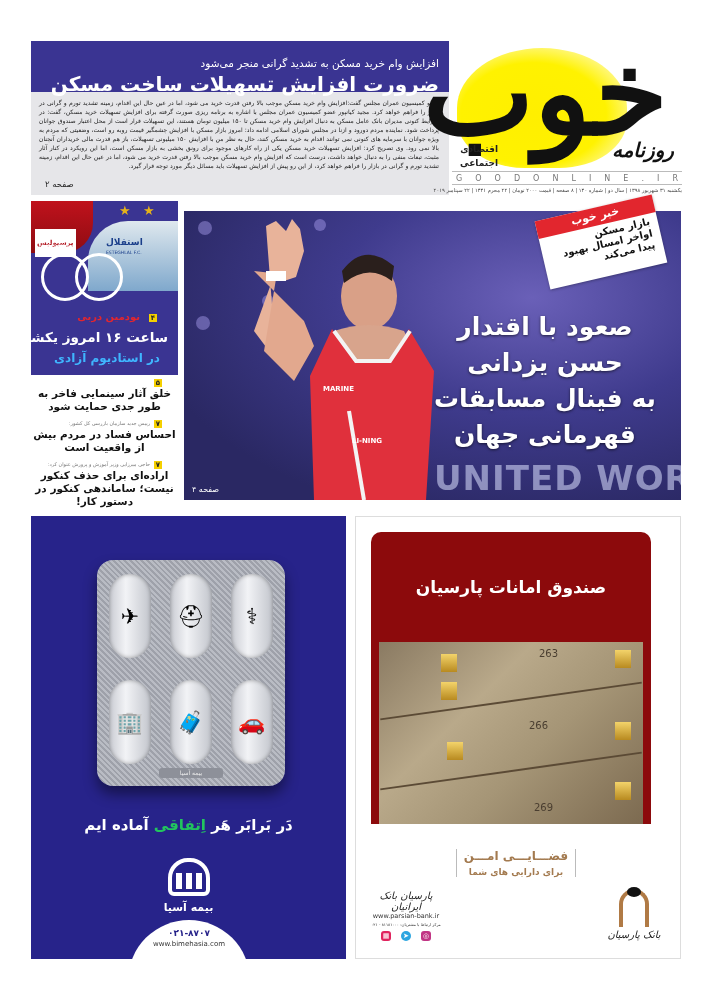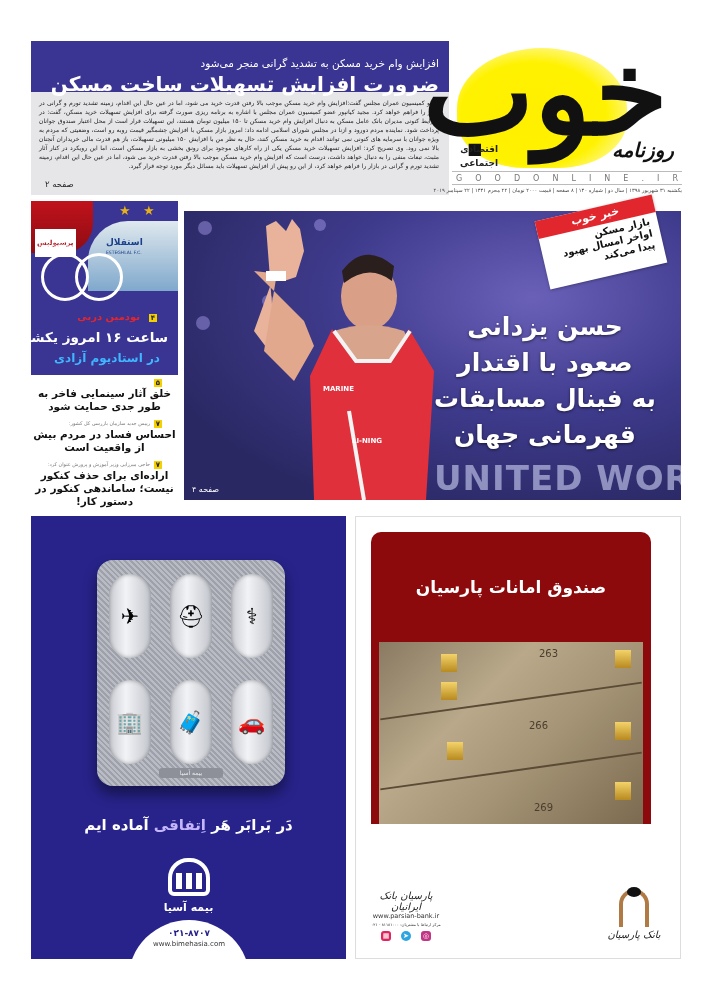--- a/index.html
+++ b/index.html
@@ -66,21 +66,21 @@
 
   
   #ad-asia { position: absolute; left: 31px; top: 516px; width: 315px; height: 443px; background: #27238a; overflow: hidden; }
   .blister { position: absolute; left: 66px; top: 44px; width: 188px; height: 226px; border-radius: 16px;
              background: repeating-linear-gradient(45deg, #b9bcc4 0 2px, #9ea1aa 2px 4px); box-shadow: 0 8px 14px rgba(0,0,0,0.45); }
   .pill { position: absolute; width: 42px; height: 84px; border-radius: 21px; background: linear-gradient(90deg, #c9cbd2, #f2f3f6 40%, #c2c5cc);
           box-shadow: inset 0 0 4px rgba(0,0,0,0.35); display: flex; align-items: center; justify-content: center; font-size: 22px; }
   .blister-label { position: absolute; left: 62px; bottom: 8px; width: 64px; height: 10px; border-radius: 3px; background: #8d9099; color: #eee;
                    font-size: 6px; text-align: center; line-height: 10px; }
   .asia-slogan { position: absolute; left: 0; top: 300px; width: 315px; text-align: center; color: #fff; font-size: 15px; font-weight: bold; }
-  .asia-slogan em { color: #c4b5fd; font-style: normal; }
+  .asia-slogan em { color: #22c55e; font-style: normal; }
   .asia-logo { position: absolute; left: 137px; top: 342px; width: 42px; height: 38px; border: 4px solid #fff; border-radius: 20px 20px 6px 6px; }
   .asia-logo i { position: absolute; bottom: 3px; width: 6px; height: 16px; background: #fff; }
   .asia-name { position: absolute; left: 0; top: 385px; width: 315px; text-align: center; color: #fff; font-size: 11px; font-weight: bold; }
   .asia-contact { position: absolute; left: 97px; top: 404px; width: 122px; height: 80px; border-radius: 61px 61px 0 0; background: #fff;
                   text-align: center; padding-top: 8px; }
   .asia-contact .phone { font-size: 9px; font-weight: bold; color: #27238a; }
   .asia-contact .web { font-size: 7px; color: #333; direction: ltr; margin-top: 2px; }
 
   
   #ad-parsian { position: absolute; left: 355px; top: 516px; width: 326px; height: 443px; background: #fff; border: 1px solid #ddd; padding-left: 34px; }
@@ -193,22 +193,22 @@
     <path d="M120 120 Q155 108 190 120 L215 170 L210 289 L110 289 L100 170 Z" fill="#d8a48c"></path>
     <path d="M118 118 L140 150 L175 150 L195 118 L220 160 L212 289 L100 289 L96 165 Z" fill="#e0303c"></path>
     <path d="M120 120 L142 150 L176 150 L196 120" stroke="#f3f3f3" stroke-width="4" fill="none"></path>
     <path d="M135 200 L150 289" stroke="#f3f3f3" stroke-width="4" fill="none"></path>
     <text x="140" y="180" font-size="7" fill="#fff" font-weight="bold" font-family="DejaVu Sans, sans-serif">MARINE</text>
     <text x="168" y="232" font-size="7" fill="#fff" font-weight="bold" font-family="DejaVu Sans, sans-serif">LI-NING</text>
     <rect x="52" y="60" width="20" height="10" fill="#ffffff"></rect>
   </svg>
   <div class="hero-banner">UNITED WORLD WRESTLING</div>
   <div class="hero-headline">
+    <div>صعود با اقتدار</div>
     <div>حسن یزدانی</div>
-    <div>صعود با اقتدار</div>
     <div>به فینال مسابقات</div>
     <div>قهرمانی جهان</div>
   </div>
   <div class="hero-pageref">صفحه ۴</div>
 </section>
 
 <div class="goodnews">
   <div class="tag">خبر خوب</div>
   <div class="txt">
     <div>بازار مسکن</div>
@@ -252,20 +252,24 @@
       <span class="num" style="left:150px;top:78px">266</span>
       <span class="num" style="left:155px;top:160px">269</span>
       <div class="hinge" style="left:62px;top:12px"></div>
       <div class="hinge" style="left:62px;top:40px"></div>
       <div class="hinge" style="left:68px;top:100px"></div>
       <div class="hinge" style="left:236px;top:8px"></div>
       <div class="hinge" style="left:236px;top:80px"></div>
       <div class="hinge" style="left:236px;top:140px"></div>
     </div>
   </div>
+  <div class="parsian-slogan">
+    <div class="l1">فضـــایـــی امـــن</div>
+    <div class="l2">برای دارایی های شما</div>
+  </div>
   <div class="parsian-contact">
     <div class="sig">پارسیان بانک ایرانیان</div>
     <div class="web">www.parsian-bank.ir</div>
     <div class="call">مرکز ارتباط با مشتریان: ۸۱۱۸۱۰۰۰ - ۰۲۱</div>
     <div class="social">
       <span style="background:#e0245e">▦</span>
       <span style="background:#2ca5e0;border-radius:50%">➤</span>
       <span style="background:#c13584">◎</span>
     </div>
   </div>

